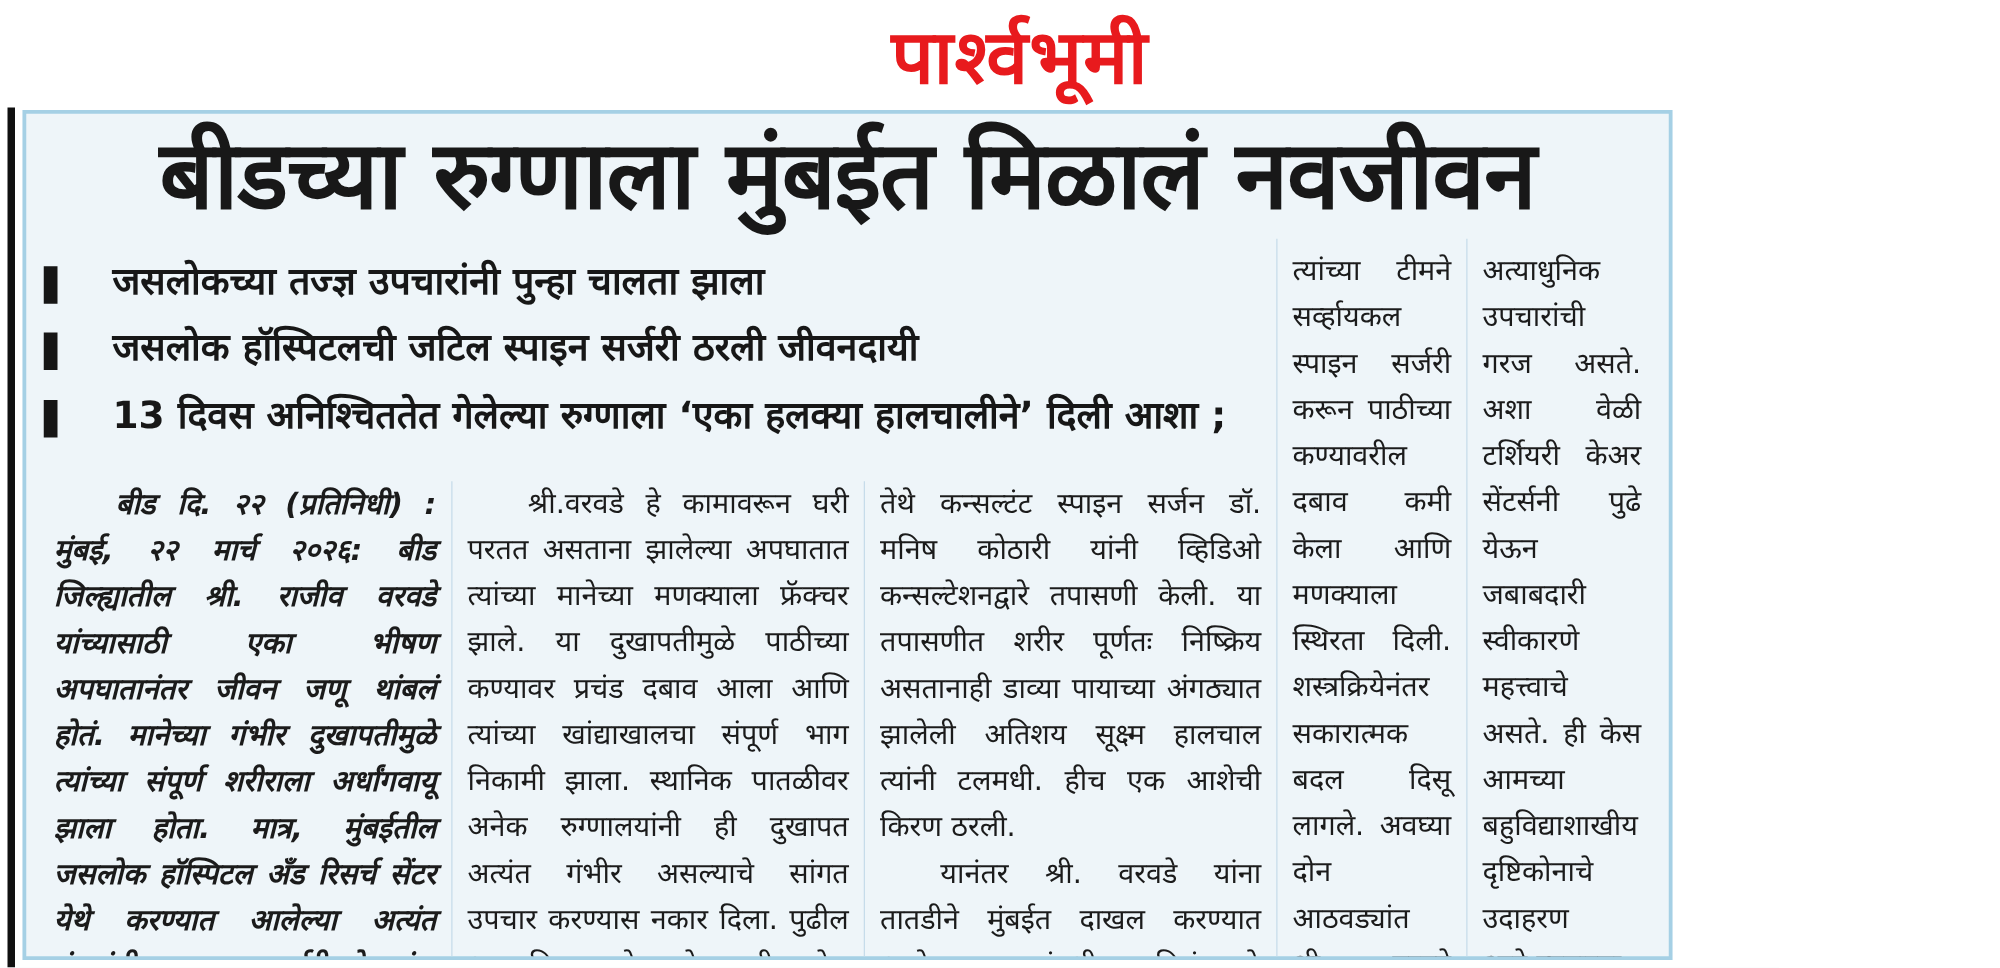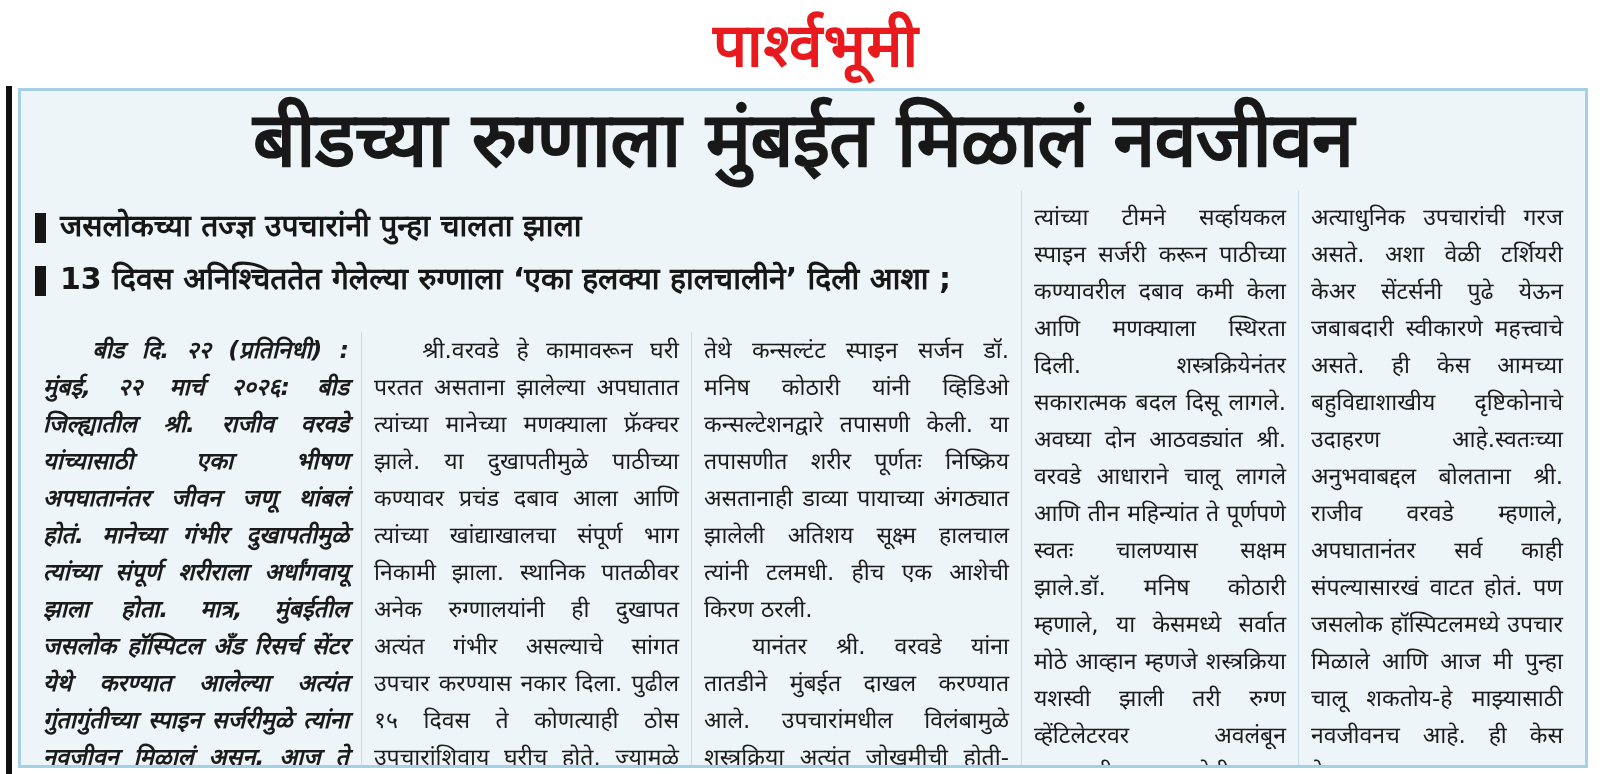--- a/index.html
+++ b/index.html
@@ -11,37 +11,37 @@
     text-align: center; font-size: 60px; font-weight: 800;
     color: #e81a1d; letter-spacing: 1px;
   }
 
   .scan-bar {
     position: absolute; left: 6px; top: 86px; width: 6px; height: 688px;
     background: #101010;
   }
 
   .article-box {
-    position: absolute; left: 18px; top: 88px; width: 1570px; height: 680px;
+    position: absolute; left: 18px; top: 88px; width: 1320px; height: 680px;
     border: 3px solid #a5d0e5; background: #eef5f9;
     padding: 4px 10px 6px 10px; overflow: hidden;
   }
 
   .headline {
     text-align: center; font-size: 76px; font-weight: 800; color: #181818;
     line-height: 1.18; letter-spacing: -1px; white-space: nowrap;
   }
 
   .content { display: flex; width: 100%; margin-top: 6px; }
 
   .left-zone { width: 990px; flex: 0 0 990px; }
   .right-zone { flex: 1; display: flex; border-left: 1px solid #c6dcea; }
 
   .bullets { padding: 4px 6px 10px 4px; }
-  .bullet-row { display: flex; align-items: flex-start; margin: 12px 0 16px 0; }
+  .bullet-row { display: flex; align-items: flex-start; margin: 12px 0 16px 0; gap: 30px; }
   .bullet-marker {
     width: 11px; height: 30px; background: #161616;
     flex: 0 0 11px; margin: 6px 14px 0 0;
   }
   .bullet-text { font-size: 30px; font-weight: 700; color: #171717; line-height: 1.25; white-space: nowrap; }
 
   .threecol { display: flex; margin-top: 8px; }
   .col { padding: 0 12px; font-size: 23px; line-height: 37px; text-align: justify; }
   .threecol .col { width: 330px; flex: 0 0 330px; }
   .threecol .col + .col { border-left: 1px solid #c6dcea; }
@@ -67,20 +67,24 @@
 
     <div class="left-zone">
 
       <div class="bullets">
         <div class="bullet-row">
           <span class="bullet-marker"></span>
           <span class="bullet-text">जसलोकच्या तज्ज्ञ उपचारांनी पुन्हा चालता झाला</span>
         </div>
         <div class="bullet-row">
           <span class="bullet-marker"></span>
+          <span class="bullet-text">जसलोक हॉस्पिटलची जटिल स्पाइन सर्जरी ठरली जीवनदायी</span>
+        </div>
+        <div class="bullet-row">
+          <span class="bullet-marker"></span>
           <span class="bullet-text">13 दिवस अनिश्चिततेत गेलेल्या रुग्णाला ‘एका हलक्या हालचालीने’ दिली आशा ;</span>
         </div>
       </div>
 
       <div class="threecol">
         <div class="col dateline">
           <p class="indent">बीड दि. २२ (प्रतिनिधी) : मुंबई, २२ मार्च २०२६: बीड जिल्ह्यातील श्री. राजीव वरवडे यांच्यासाठी एका भीषण अपघातानंतर जीवन जणू थांबलं होतं. मानेच्या गंभीर दुखापतीमुळे त्यांच्या संपूर्ण शरीराला अर्धांगवायू झाला होता. मात्र, मुंबईतील जसलोक हॉस्पिटल अँड रिसर्च सेंटर येथे करण्यात आलेल्या अत्यंत गुंतागुंतीच्या स्पाइन सर्जरीमुळे त्यांना नवजीवन मिळालं असून, आज ते स्वतःच्या पायावर चालत आहेत.</p>
         </div>
         <div class="col">
           <p class="indent">श्री.वरवडे हे कामावरून घरी परतत असताना झालेल्या अपघातात त्यांच्या मानेच्या मणक्याला फ्रॅक्चर झाले. या दुखापतीमुळे पाठीच्या कण्यावर प्रचंड दबाव आला आणि त्यांच्या खांद्याखालचा संपूर्ण भाग निकामी झाला. स्थानिक पातळीवर अनेक रुग्णालयांनी ही दुखापत अत्यंत गंभीर असल्याचे सांगत उपचार करण्यास नकार दिला. पुढील १५ दिवस ते कोणत्याही ठोस उपचारांशिवाय घरीच होते, ज्यामुळे त्यांच्या प्रकृतीत अधिक बिघाड झाला.</p>

